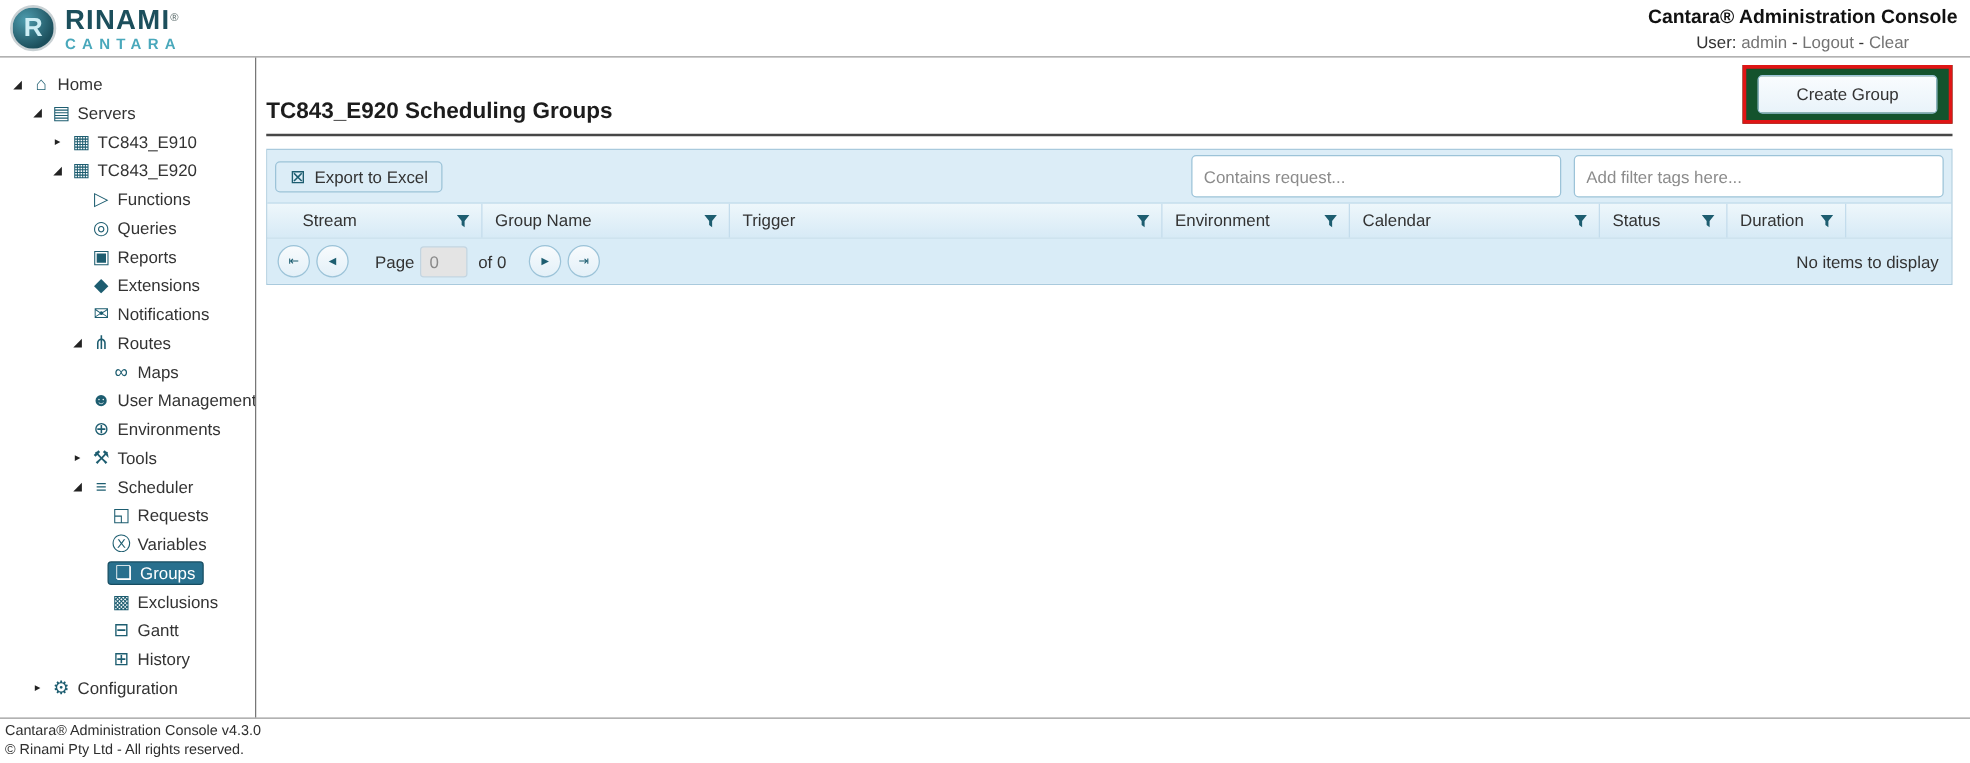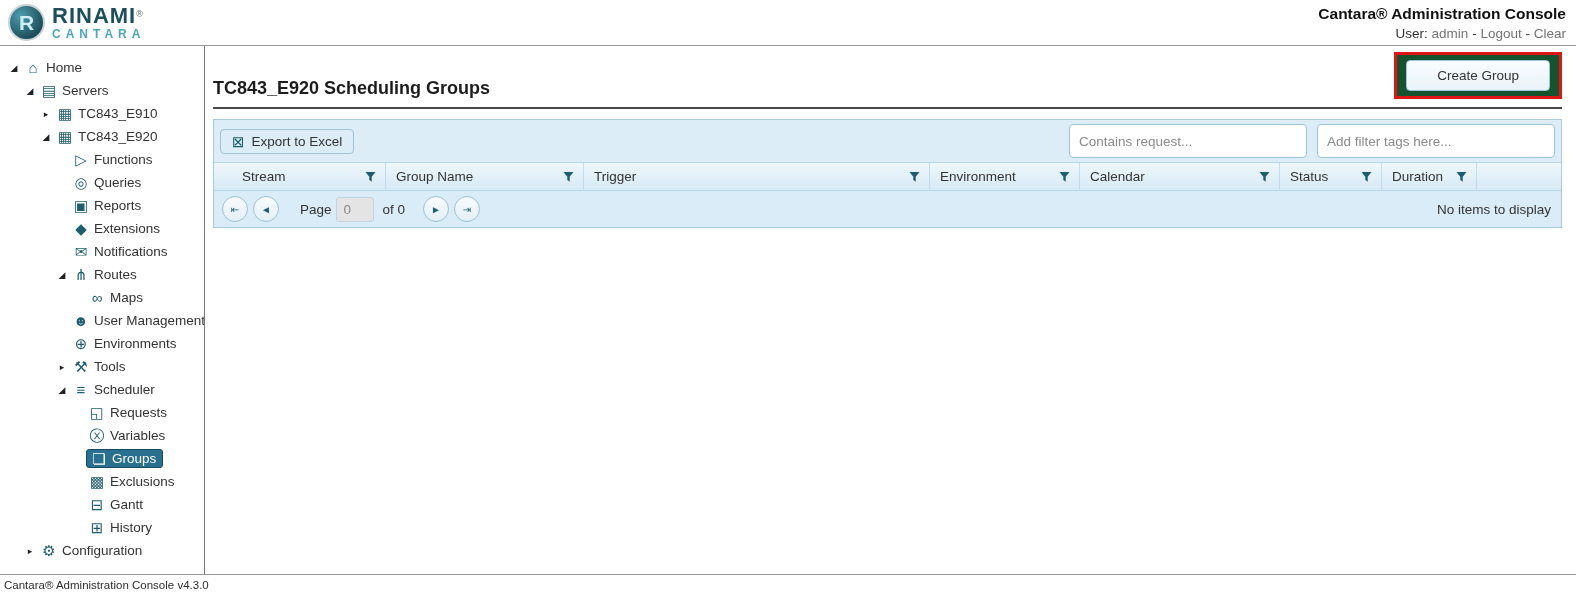--- a/index.html
+++ b/index.html
@@ -10,21 +10,21 @@
   .top { height:46px; border-bottom:1px solid #999; display:flex; justify-content:space-between;
          align-items:center; padding:0 10px 0 8px; }
   .logo { display:flex; align-items:center; gap:7px; }
   .logo-circle { width:37px; height:37px; border-radius:50%; flex:none;
                  background:radial-gradient(circle at 32% 30%, #4d9cae, #1c4f5c 72%);
                  border:2px solid #c9d1d4; color:#cdeef5; font-weight:bold; font-size:21px;
                  display:flex; align-items:center; justify-content:center; }
   .logo-brand { color:#1c4f5c; font-weight:bold; font-size:22px; letter-spacing:1px; line-height:1; }
   .logo-reg { font-size:9px; color:#566; vertical-align:super; }
   .logo-sub { color:#49a8bb; font-weight:bold; font-size:12px; letter-spacing:5px; line-height:1; margin-top:1px; }
-  .top-right { text-align:right; }
+  .top-right { text-align:center; }
   .tr-title { font-weight:bold; font-size:15.5px; color:#111; }
   .tr-user { font-size:13.5px; color:#333; margin-top:3px; }
   .tr-user a { color:#737373; cursor:pointer; }
 
   
   .frame { display:flex; height:528px; }
   .sidebar { width:205px; flex:none; border-right:1px solid #777; padding-top:10px; overflow:hidden; }
   .tree-row { display:flex; align-items:center; height:23px; font-size:13.5px; cursor:pointer; white-space:nowrap; }
   .tw { width:16px; flex:none; font-size:9px; color:#222; text-align:center; }
   .tcontent { display:flex; align-items:center; gap:4px; padding:1px 5px 1px 2px; border-radius:3px; }
@@ -43,21 +43,21 @@
                 font-family:"Liberation Sans","DejaVu Sans",sans-serif; }
 
   .grid { margin-top:10px; border:1px solid #a9cadd; }
   .gtoolbar { background:#dcedf7; padding:4px 6px; display:flex; justify-content:space-between;
               align-items:center; border-bottom:1px solid #b9d7e8; }
   .btn-export { display:flex; align-items:center; gap:7px; background:transparent; border:1px solid #9cc3d8;
                 border-radius:4px; padding:4px 11px; font-size:13.5px; color:#333; cursor:pointer;
                 font-family:"Liberation Sans","DejaVu Sans",sans-serif; }
   .excel-glyph { color:#1d5d70; font-size:15px; line-height:1; }
   .gfilters { display:flex; gap:10px; }
-  .gfilters input { width:238px; height:27px; border:1px solid #9cc3d8; border-radius:4px; padding:16px 9px;
+  .gfilters input { width:296px; height:27px; border:1px solid #9cc3d8; border-radius:4px; padding:16px 9px;
                     font-size:13.5px; color:#333; background:#fff;
                     font-family:"Liberation Sans","DejaVu Sans",sans-serif; }
   .gfilters input::placeholder { color:#8b8b8b; }
 
   .ghead { display:flex; background:linear-gradient(#eef7fb,#d7eaf6); border-bottom:1px solid #b9d7e8; height:28px; }
   .gh-cell { display:flex; align-items:center; justify-content:space-between; padding:0 8px 0 10px;
              border-right:1px solid #c3dcec; font-size:13.5px; color:#333; flex:none; cursor:pointer; }
   .gh-cell.fill { flex:1; border-right:none; }
   .funnel { display:flex; align-items:center; cursor:pointer; }
   .funnel svg { fill:#1d5d70; }
@@ -350,13 +350,14 @@
         <button class="pbtn">►</button>
         <button class="pbtn">⇥</button>
         <span class="pager-status">No items to display</span>
       </div>
     </div>
   </div>
 </div>
 
 <div class="footer">
   <div>Cantara® Administration Console v4.3.0</div>
+  <div>© Rinami Pty Ltd - All rights reserved.</div>
 </div>
 
 </body></html>

